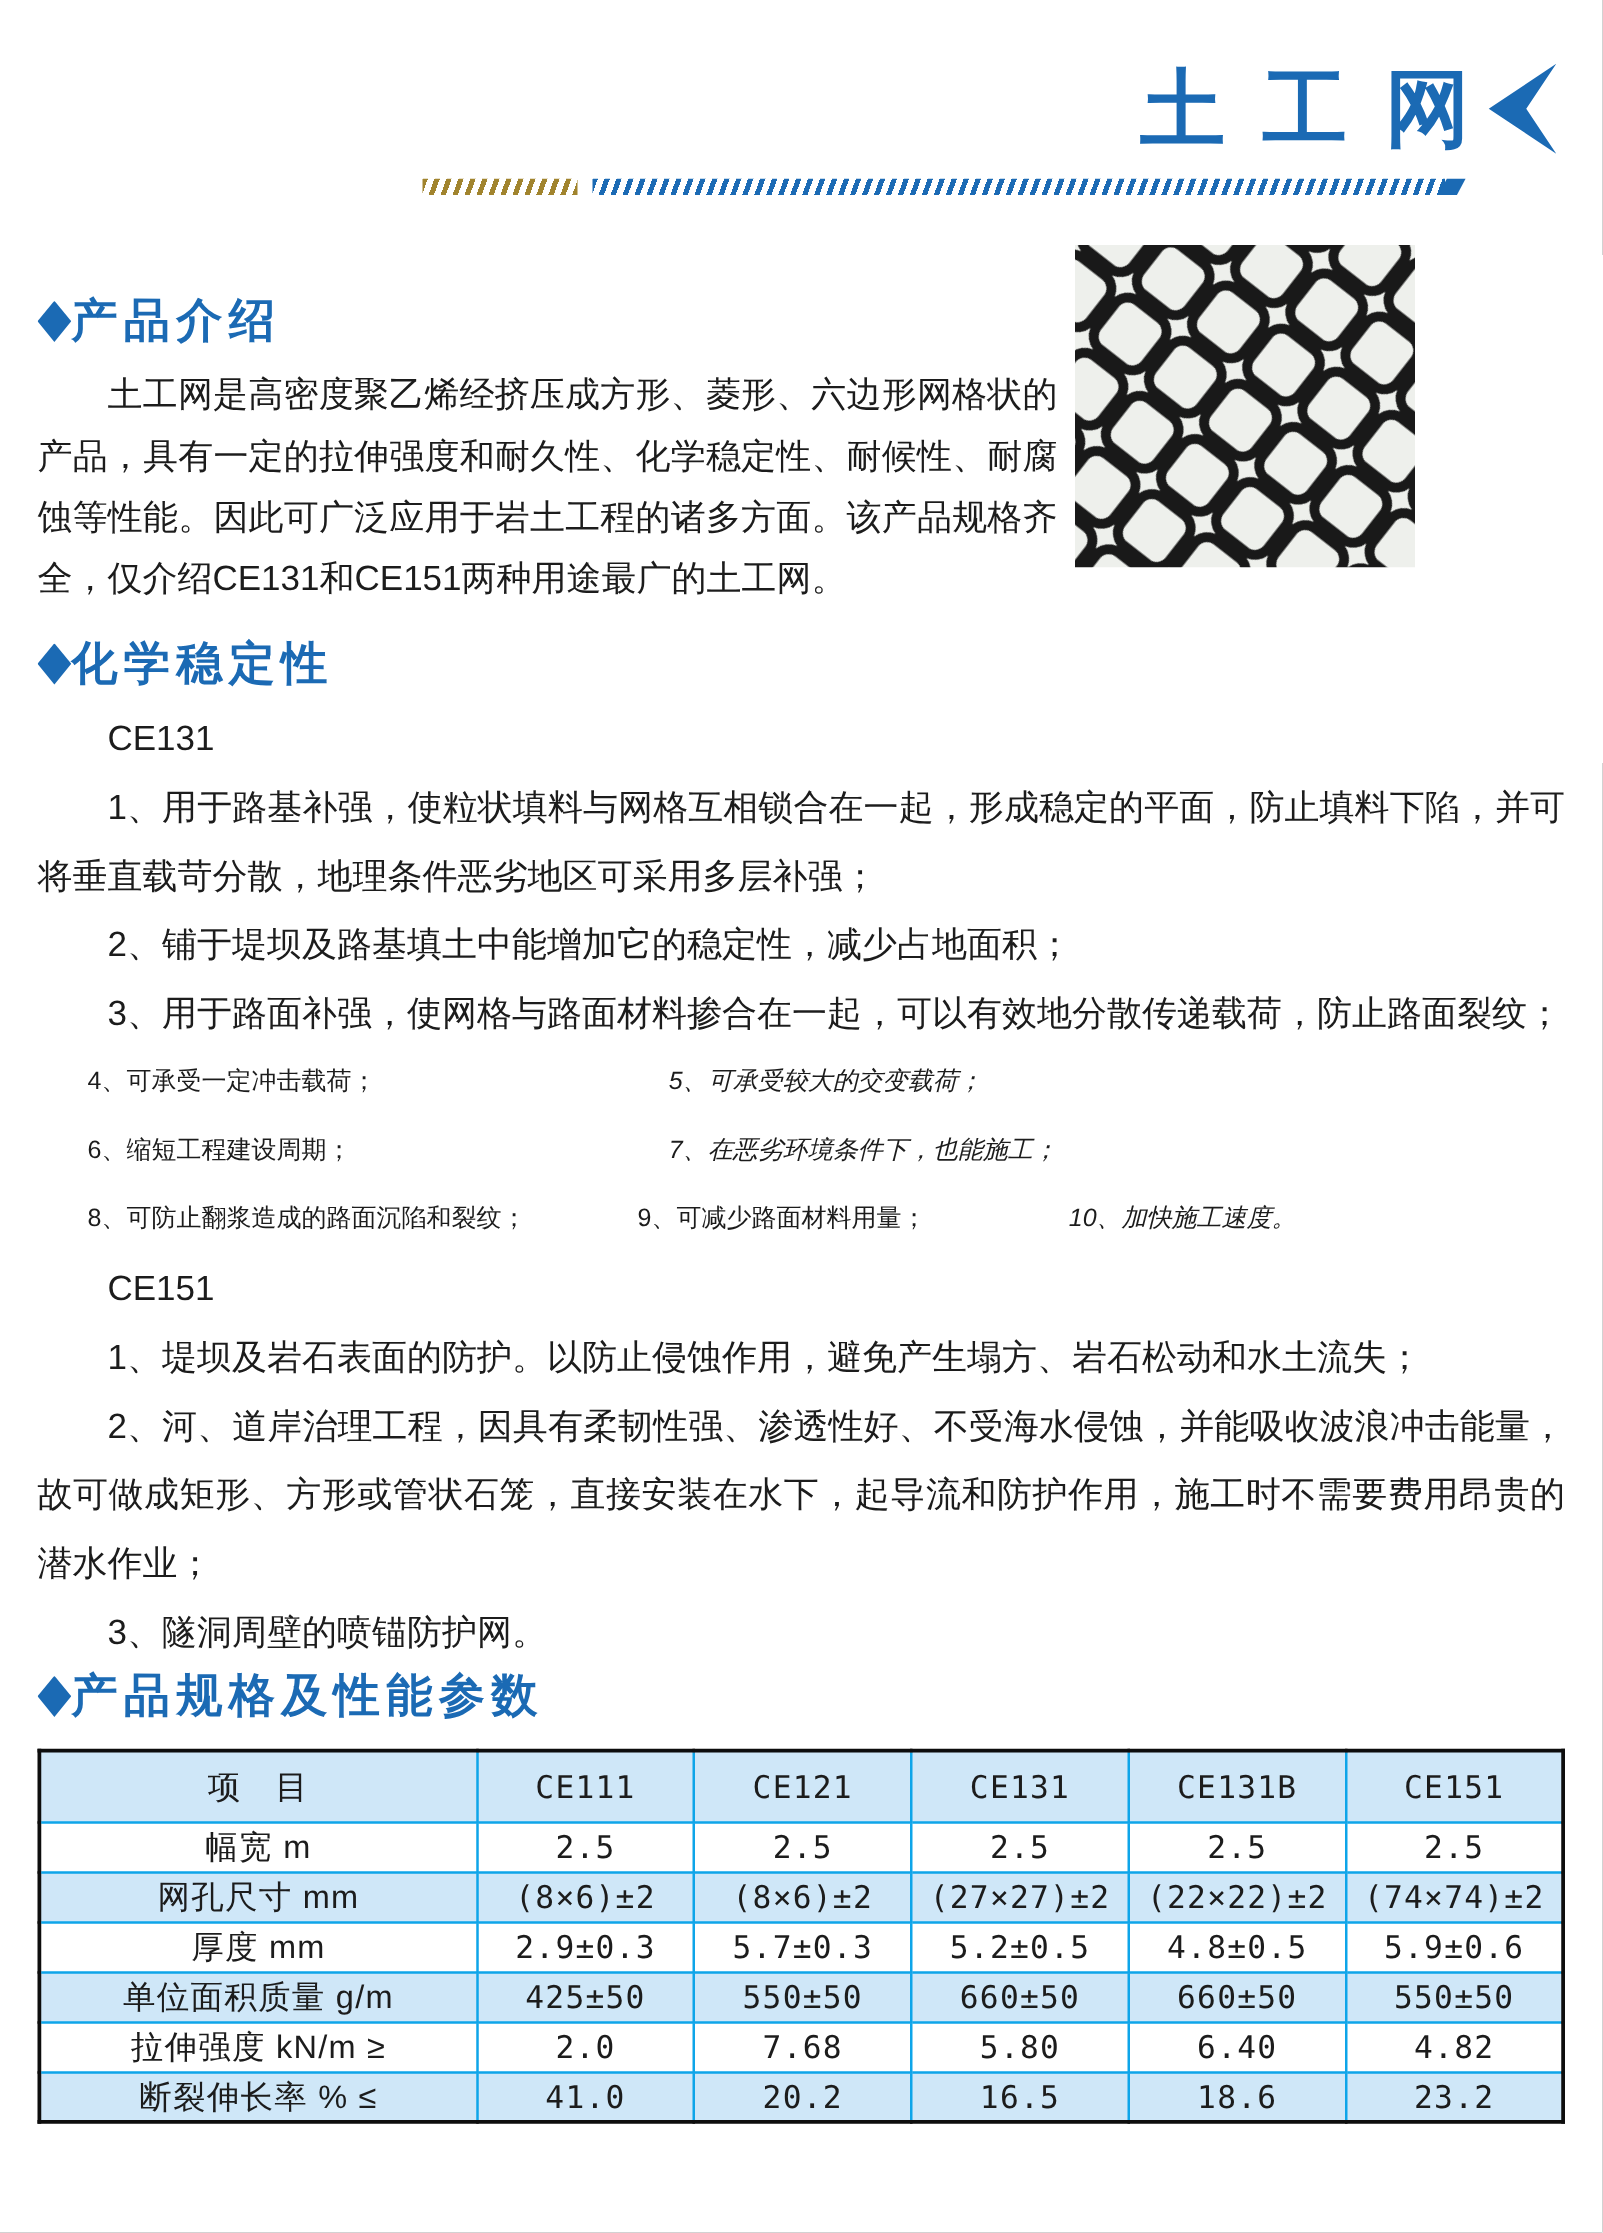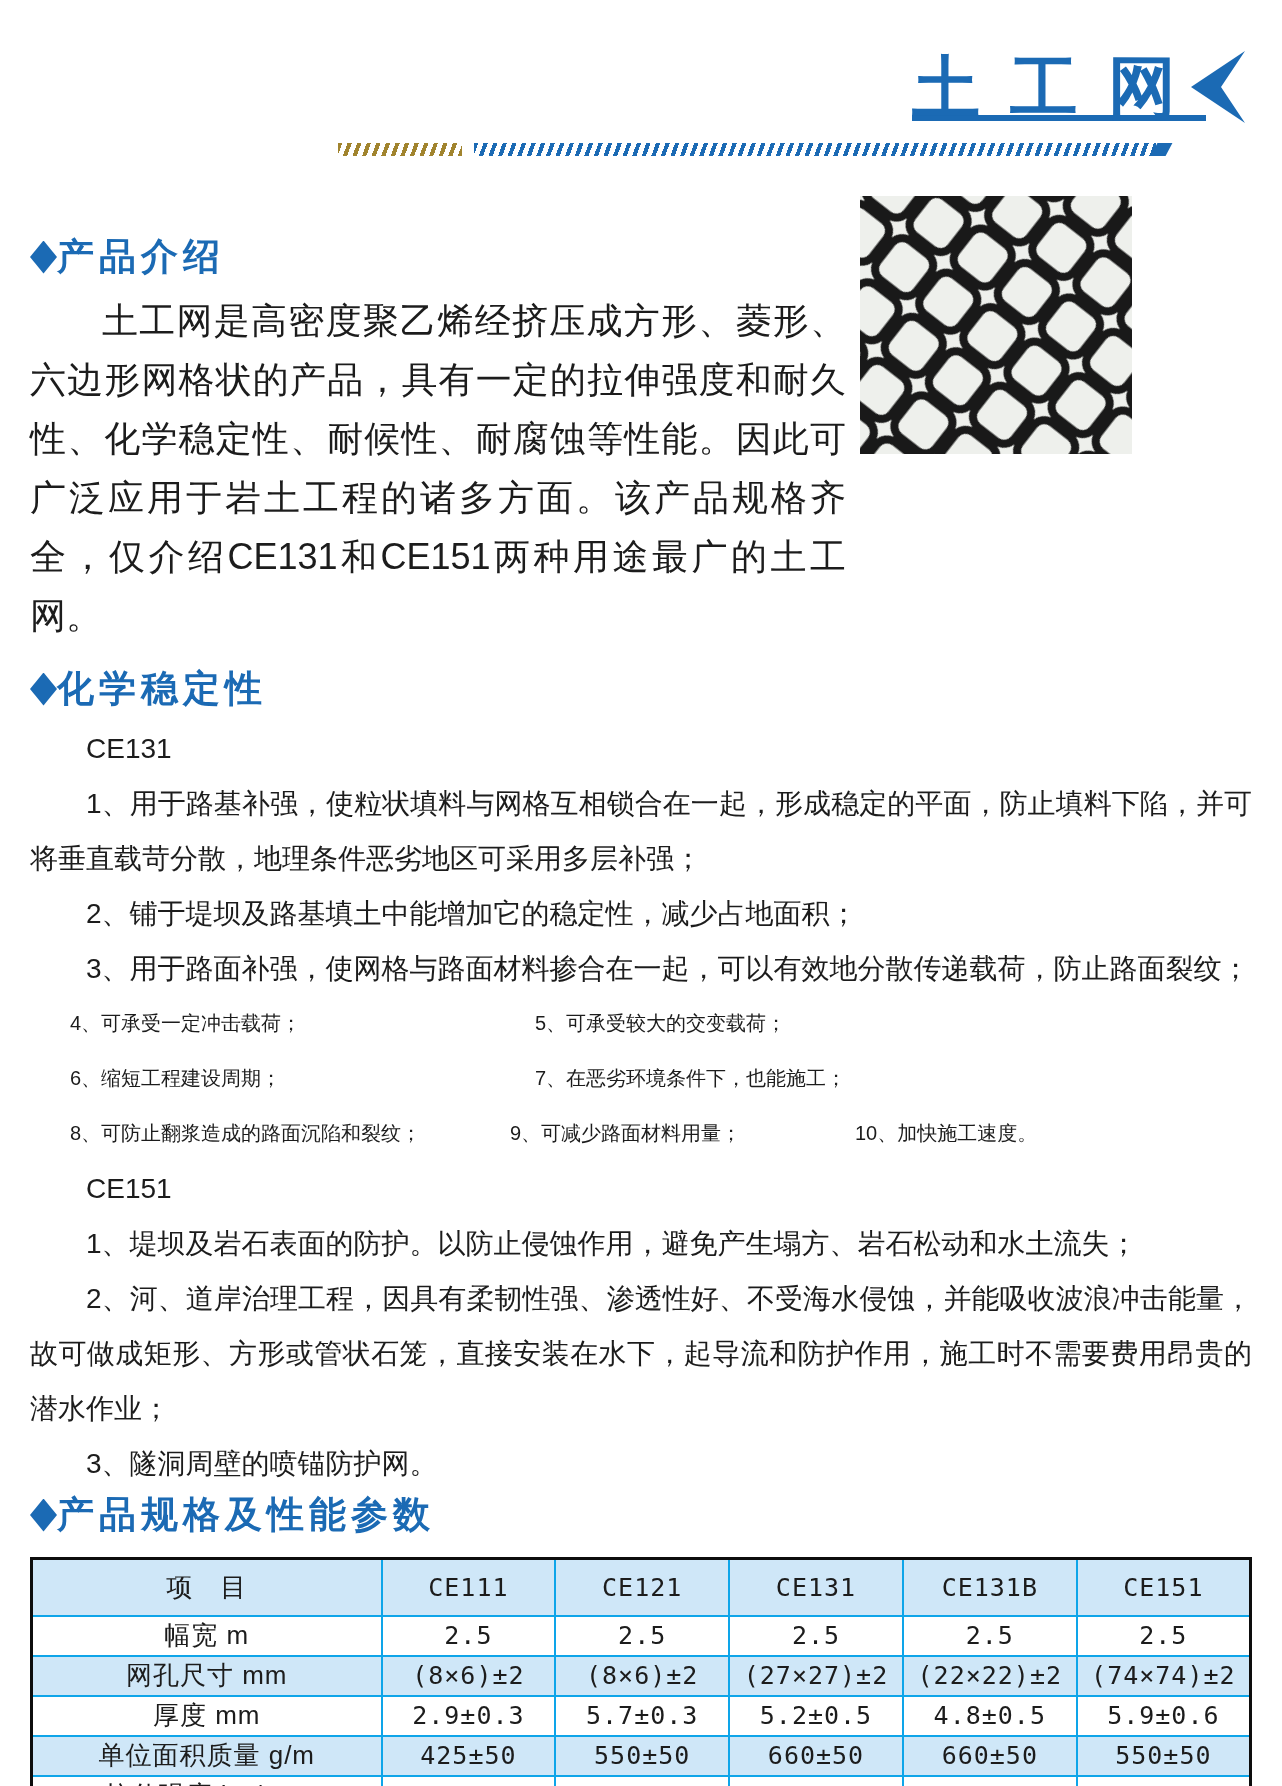--- a/index.html
+++ b/index.html
@@ -20,21 +20,21 @@
     font-family:"Liberation Sans","DejaVu Sans",sans-serif;
     color:var(--ink);
   }
 
   
   .masthead{padding-top:48px;}
   .title-row{display:flex;justify-content:flex-end;align-items:center;padding-right:36px;}
   .page-title{
     margin:0;
     font-size:68px;line-height:72px;font-weight:bold;
-    letter-spacing:30px;color:var(--blue);text-decoration:underline;
+    letter-spacing:30px;color:var(--blue);
   }
   .title-arrow{margin-left:-18px;flex:none;}
   .stripe-row{margin:16px 0 0 338px;display:flex;align-items:center;height:15px;}
   .stripe{height:13px;}
   .stripe-gold{
     width:124px;
     background:repeating-linear-gradient(110deg,var(--gold) 0 4px,transparent 4px 9px);
   }
   .stripe-gap{width:12px;height:13px;}
   .stripe-blue{
@@ -50,39 +50,39 @@
     color:var(--blue);font-weight:bold;font-size:37px;line-height:44px;
     letter-spacing:5px;
   }
   .diamond{flex:none;width:27px;height:33px;background:var(--blue);
     clip-path:polygon(50% 0,100% 50%,50% 100%,0 50%);}
 
   
   .intro-heading{margin-top:78px;}
   .intro-body{
     margin:12px 30px 0 30px;width:816px;
-    font-size:36px;line-height:59px;text-indent:2em;
+    font-size:28px;line-height:49px;text-indent:2em;
     text-align:justify;
   }
   .mesh-figure{
     position:absolute;left:860px;top:196px;width:272px;height:258px;
   }
   .mesh-figure svg{display:block;width:100%;height:100%;}
 
   
   .features-heading{margin-top:22px;}
   .features{margin-top:10px;}
   .feature-p{margin:0 30px;font-size:28px;line-height:55px;text-indent:2em;text-align:justify;}
   .feature-label{margin:0 30px;font-size:28px;line-height:55px;text-indent:2em;}
   .cols{display:flex;margin:0 30px;}
   .cols p{margin:0;font-size:20px;line-height:55px;}
   .cols .c-first{flex:none;width:505px;text-indent:2em;}
   .cols.row8910 .c-first{width:480px;}
   .cols.row8910 .c-mid{flex:none;width:345px;text-indent:0;}
-  .cols .c-rest{text-indent:0;}
+  .cols .c-rest{text-indent:0;font-style:italic;}
 
   
   .specs-heading{margin-top:2px;}
   .spec-table{
     width:1222px;margin:20px 30px 0 30px;
     border-collapse:collapse;table-layout:fixed;
     border:3px solid #0d0d0d;
   }
   .spec-table td{
     border:2px solid #0ea5e9;

